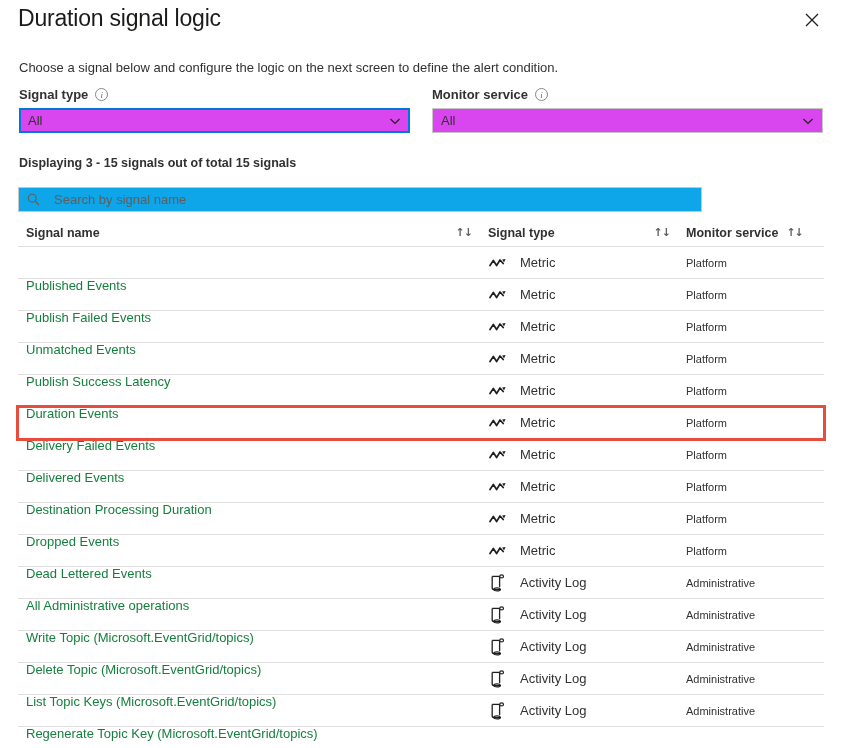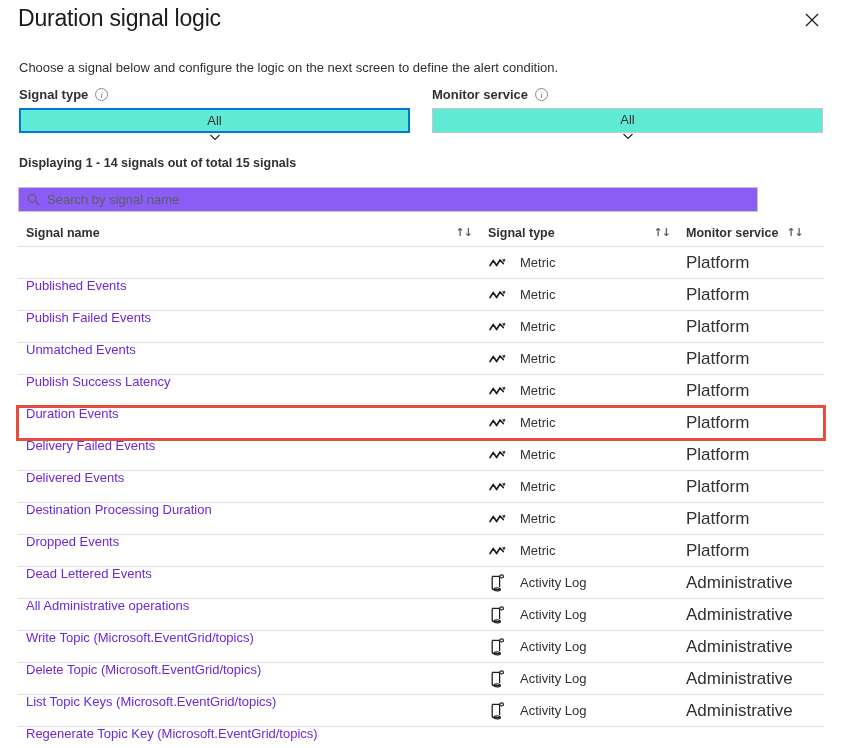--- a/index.html
+++ b/index.html
@@ -96,26 +96,25 @@
     font-style: italic;
     display: inline-block;
     box-sizing: border-box;
     flex: none;
   }
   .dropdown {
     position: relative;
     height: 25px;
     box-sizing: border-box;
     border: 1px solid #c8c6c4;
-    background: #5eead4;
+    background: #d946ef;
     display: flex;
     align-items: center;
     padding: 0 8px;
     cursor: pointer;
-    flex-direction: column;
   }
   .dropdown.focused {
     border: 2px solid #0078d4;
     padding: 0 7px;
   }
   .dropdown-value {
     font-size: 13px;
     color: #323130;
     flex: 1;
     line-height: 21px;
@@ -136,28 +135,29 @@
     font-weight: 700;
     color: #323130;
     white-space: nowrap;
   }
 
   
   .search-box {
     position: absolute;
     left: 18px;
     top: 187px;
-    width: 740px;
+    width: 684px;
     height: 25px;
     box-sizing: border-box;
     border: 1px solid #c8c6c4;
-    background: #8b5cf6;
+    background: #0ea5e9;
     display: flex;
     align-items: center;
     padding: 0 8px;
+    gap: 7px;
   }
   .search-icon {
     width: 13px;
     height: 13px;
     flex: none;
     margin-right: 7px;
   }
   .search-icon svg { display: block; }
   .search-input {
     flex: 1;
@@ -221,21 +221,21 @@
     outline: 3px solid #e74c3c;
     outline-offset: -1px;
     border-bottom-color: transparent;
     z-index: 2;
   }
   .cell-name {
     width: 470px;
     padding-left: 8px;
     box-sizing: border-box;
     font-size: 13px;
-    color: #6d28d9;
+    color: #15803d;
     white-space: nowrap;
     overflow: hidden;
     text-overflow: ellipsis;
     cursor: pointer;
     margin-top: 45px;
   }
   .cell-type {
     width: 198px;
     display: flex;
     align-items: center;
@@ -251,21 +251,21 @@
     margin-right: 12px;
   }
   .type-icon svg { display: block; }
   .type-label {
     font-size: 13px;
     color: #323130;
     white-space: nowrap;
   }
   .cell-svc {
     flex: 1;
-    font-size: 17px;
+    font-size: 11px;
     color: #323130;
     white-space: nowrap;
   }
 </style>
 </head>
 <body>
 
 <div class="blade-header">
   <div class="blade-title">Duration signal logic</div>
   <button class="close-btn" aria-label="Close">
@@ -304,21 +304,21 @@
       <span class="chevron">
         <svg width="12" height="12" viewBox="0 0 12 12">
             <path d="M1.5 4 L6 8.5 L10.5 4" stroke="#201f1e" stroke-width="1.1" fill="none"></path>
           </svg>
       </span>
     </div>
   </div>
 
 </div>
 
-<div class="count-line">Displaying 1 - 14 signals out of total 15 signals</div>
+<div class="count-line">Displaying 3 - 15 signals out of total 15 signals</div>
 
 <div class="search-box">
   <span class="search-icon">
     <svg width="13" height="13" viewBox="0 0 13 13">
       <circle cx="5.2" cy="5.2" r="3.9" stroke="#605e5c" stroke-width="1.1" fill="none"></circle>
       <path d="M8.2 8.2 L12 12" stroke="#605e5c" stroke-width="1.1" fill="none"></path>
     </svg>
   </span>
   <input class="search-input" type="text" placeholder="Search by signal name" style="">
 </div>

